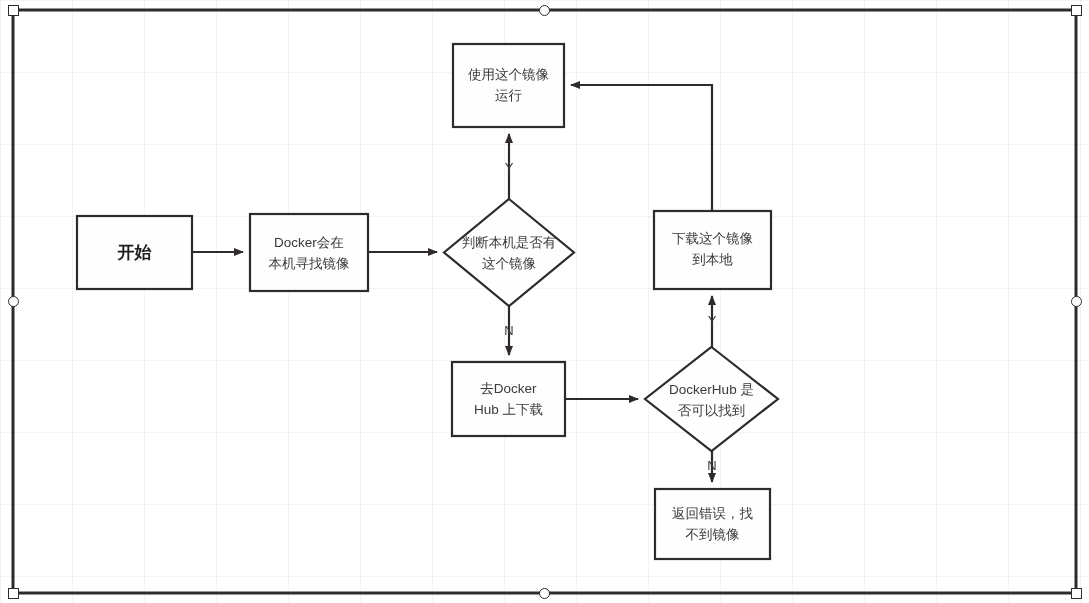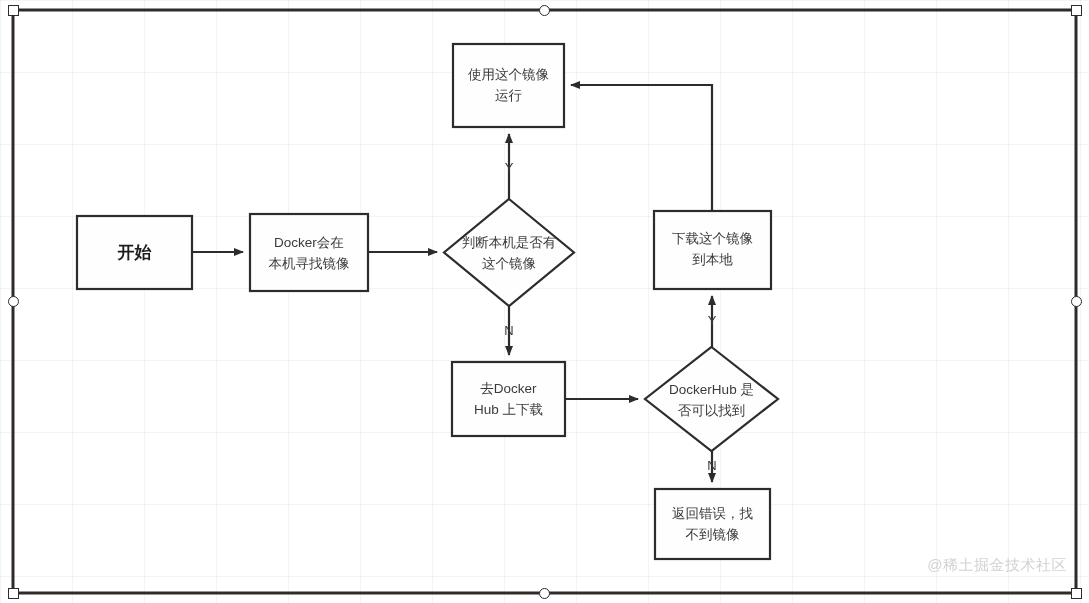--- a/index.html
+++ b/index.html
@@ -183,15 +183,14 @@
 
   <div class="handle square" style="left:8px;  top:5px;"></div>
   <div class="handle square" style="left:1071px;top:5px;"></div>
   <div class="handle square" style="left:8px;  top:588px;"></div>
   <div class="handle square" style="left:1071px;top:588px;"></div>
   <div class="handle round" style="left:539px;top:5px;"></div>
   <div class="handle round" style="left:8px;  top:296px;"></div>
   <div class="handle round" style="left:1071px;top:296px;"></div>
   <div class="handle round" style="left:539px;top:588px;"></div>
 
-  <div class="watermark">@稀土掘金技术社区</div>
 
 </div>
 
 </body></html>

